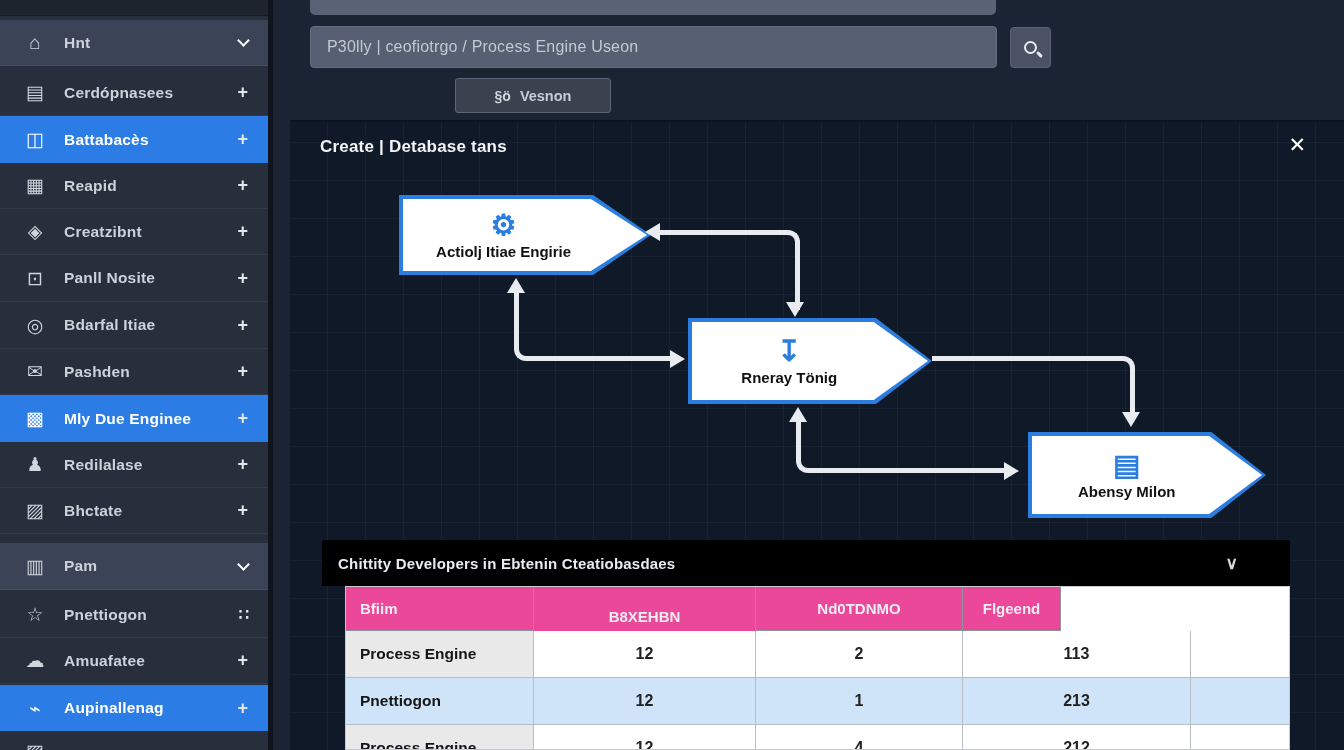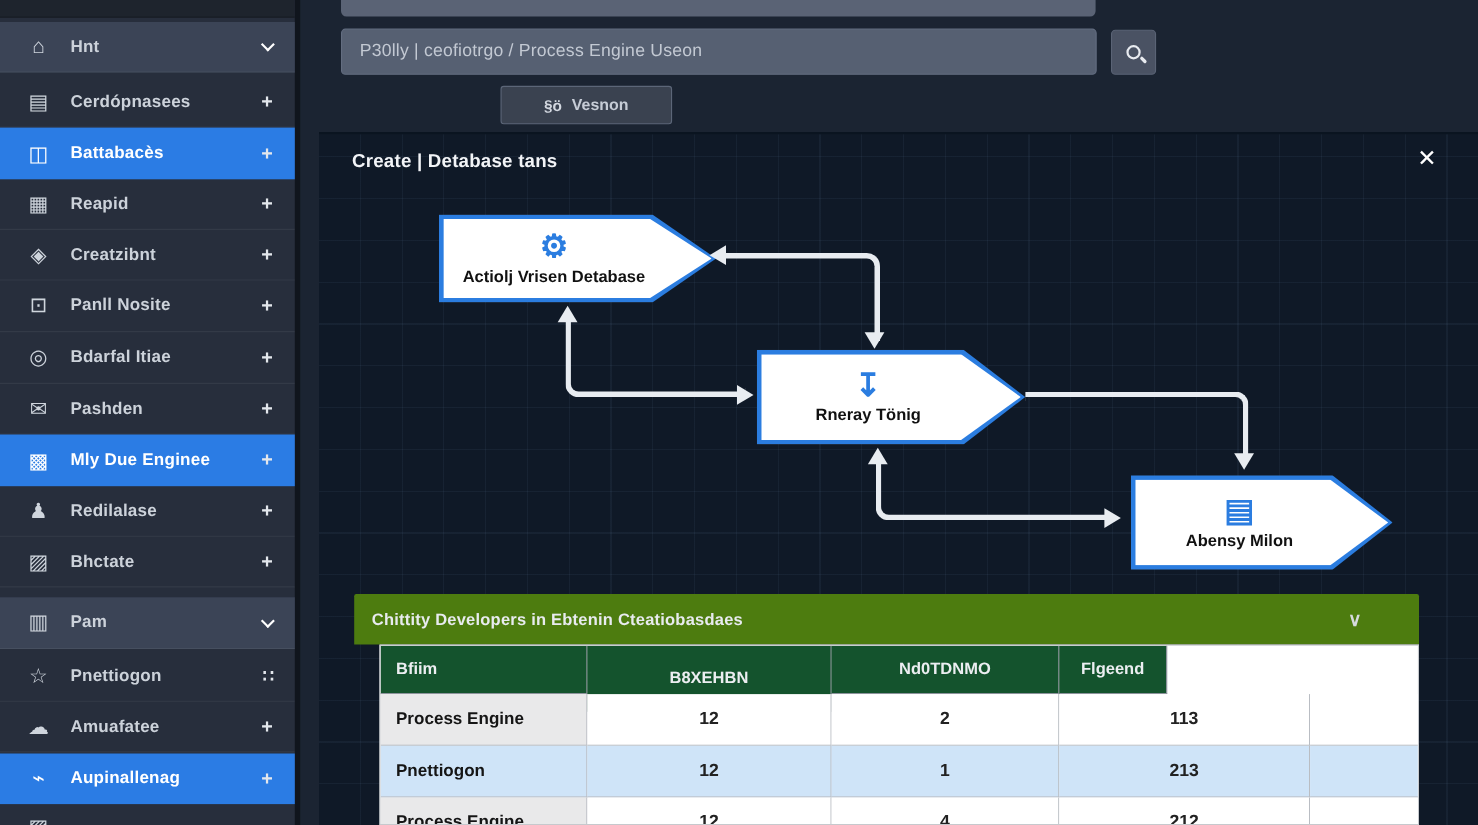--- a/index.html
+++ b/index.html
@@ -76,32 +76,32 @@
   .conn { position:absolute; border-color:#e8ecf1; }
   .conn.tr { border-top:5px solid #e8ecf1; border-right:5px solid #e8ecf1; border-top-right-radius:12px; }
   .conn.bl { border-left:5px solid #e8ecf1; border-bottom:5px solid #e8ecf1; border-bottom-left-radius:12px; }
   .ah { position:absolute; width:0; height:0; }
   .ah.left  { border-top:9px solid transparent; border-bottom:9px solid transparent; border-right:15px solid #e8ecf1; }
   .ah.right { border-top:9px solid transparent; border-bottom:9px solid transparent; border-left:15px solid #e8ecf1; }
   .ah.down  { border-left:9px solid transparent; border-right:9px solid transparent; border-top:15px solid #e8ecf1; }
   .ah.up    { border-left:9px solid transparent; border-right:9px solid transparent; border-bottom:15px solid #e8ecf1; }
 
   
-  .tbl-titlebar { position:absolute; left:322px; top:540px; width:968px; height:46px; background:#4d7c0f;
+  .tbl-titlebar { position:absolute; left:322px; top:540px; width:968px; height:46px; background:#000000;
                   display:flex; align-items:center; padding:0 16px; border-radius:2px 2px 0 0; }
   .tbl-title { font-size:15px; font-weight:700; color:#e8ebef; letter-spacing:.2px; flex:1; }
   .tbl-collapse { color:#d6dade; font-size:17px; font-weight:700; cursor:pointer; margin-right:36px; }
   .tbl { position:absolute; left:345px; top:586px; width:945px; height:164px; overflow:hidden;
          border:1px solid #c6c9cd; background:#fff; }
   .t-row { position:absolute; left:0; width:943px; display:flex; }
   .t-cell { border-right:1px solid #b9bdc3; border-bottom:1px solid #b9bdc3; display:flex;
             align-items:center; justify-content:center; font-size:16px; font-weight:700; color:#222;
             background:#fff; }
   .t-cell:last-child { border-right:none; }
-  .t-head .t-cell { background:#14532d; color:#eceef1; font-size:15px; border-right:1px solid #8d939c;
+  .t-head .t-cell { background:#ec4899; color:#eceef1; font-size:15px; border-right:1px solid #8d939c;
                     border-bottom:1px solid #8d939c; }
   .c1 { width:188px; justify-content:flex-start; padding-left:14px; }
   .c2 { width:222px; } .c3 { width:207px; } .c4 { width:228px; } .c5 { width:98px; }
   .t-body .c1 { background:#e9e9ea; color:#151515; font-size:15.5px; }
   .t-row.hl .t-cell { background:#cfe4f8; }
 </style>
 </head>
 <body>
 
 <div id="app">
@@ -205,21 +205,21 @@
 
   <div class="modal">
     <div class="modal-title">Create | Detabase tans</div>
     <div class="modal-close">✕</div>
   </div>
 
   <div class="fnode" style="left:399px;top:195px;width:252px;height:80px">
     <div class="outer"></div>
     <div class="inner">
       <span class="n-ico">⚙</span>
-      <span class="n-label">Actiolj Vrisen Detabase</span>
+      <span class="n-label">Actiolj Itiae Engirie</span>
     </div>
   </div>
   <div class="fnode" style="left:688px;top:318px;width:244px;height:86px">
     <div class="outer"></div>
     <div class="inner">
       <span class="n-ico">↧</span>
       <span class="n-label">Rneray Tönig</span>
     </div>
   </div>
   <div class="fnode" style="left:1028px;top:432px;width:238px;height:86px">

